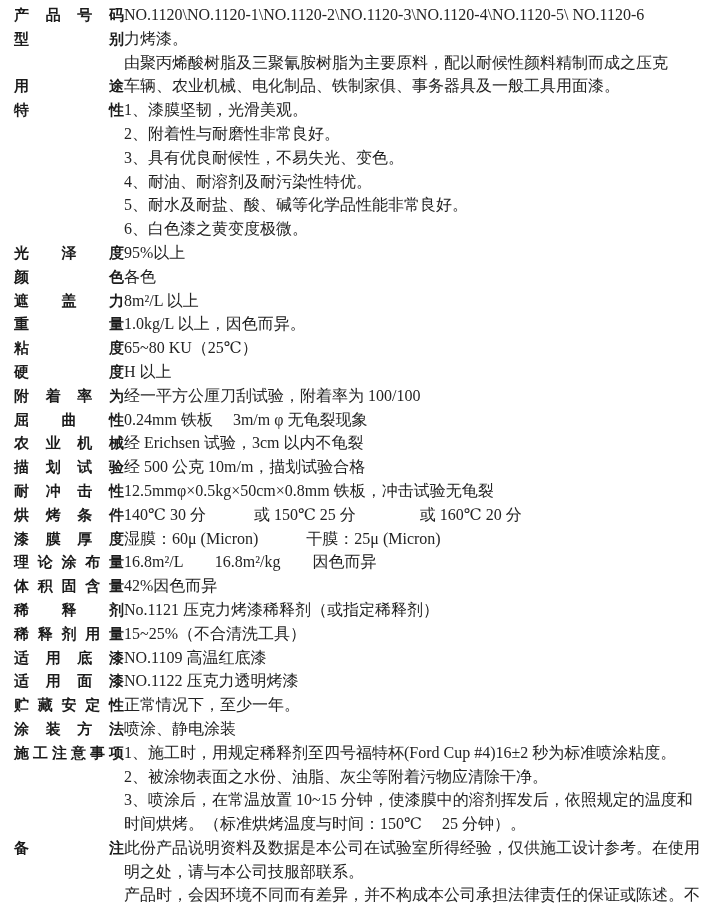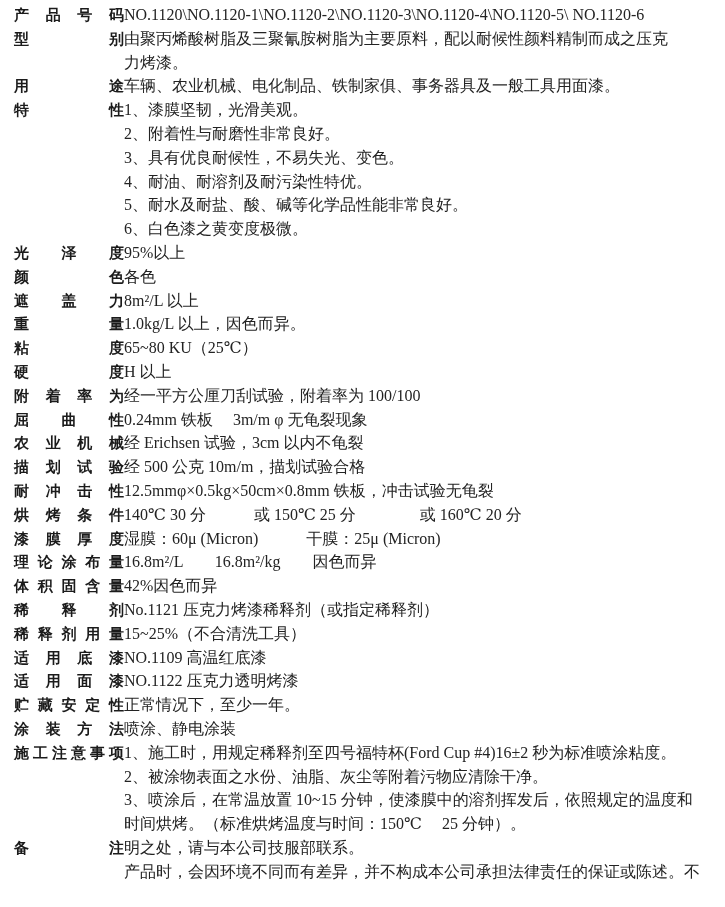--- a/index.html
+++ b/index.html
@@ -59,22 +59,22 @@
   <div class="row">
     <div class="label">产品号码</div>
     <div class="value">
         <div class="line">NO.1120\NO.1120-1\NO.1120-2\NO.1120-3\NO.1120-4\NO.1120-5\ NO.1120-6</div>
       </div>
   </div>
 
   <div class="row">
     <div class="label">型别</div>
     <div class="value">
+        <div class="line">力烤漆。</div>
         <div class="line">由聚丙烯酸树脂及三聚氰胺树脂为主要原料，配以耐候性颜料精制而成之压克</div>
-        <div class="line">力烤漆。</div>
       </div>
   </div>
 
   <div class="row">
     <div class="label">用途</div>
     <div class="value">
         <div class="line">车辆、农业机械、电化制品、铁制家俱、事务器具及一般工具用面漆。</div>
       </div>
   </div>
 
@@ -243,17 +243,18 @@
         <div class="line">1、施工时，用规定稀释剂至四号福特杯(Ford Cup #4)16±2 秒为标准喷涂粘度。</div>
         <div class="line">2、被涂物表面之水份、油脂、灰尘等附着污物应清除干净。</div>
         <div class="line">3、喷涂后，在常温放置 10~15 分钟，使漆膜中的溶剂挥发后，依照规定的温度和</div>
         <div class="line">时间烘烤。（标准烘烤温度与时间：150℃　 25 分钟）。</div>
       </div>
   </div>
 
   <div class="row">
     <div class="label">备注</div>
     <div class="value">
+        <div class="line">此份产品说明资料及数据是本公司在试验室所得经验，仅供施工设计参考。在使用</div>
         <div class="line">明之处，请与本公司技服部联系。</div>
         <div class="line">产品时，会因环境不同而有差异，并不构成本公司承担法律责任的保证或陈述。不</div>
       </div>
   </div>
 </div>
 
 </body></html>

